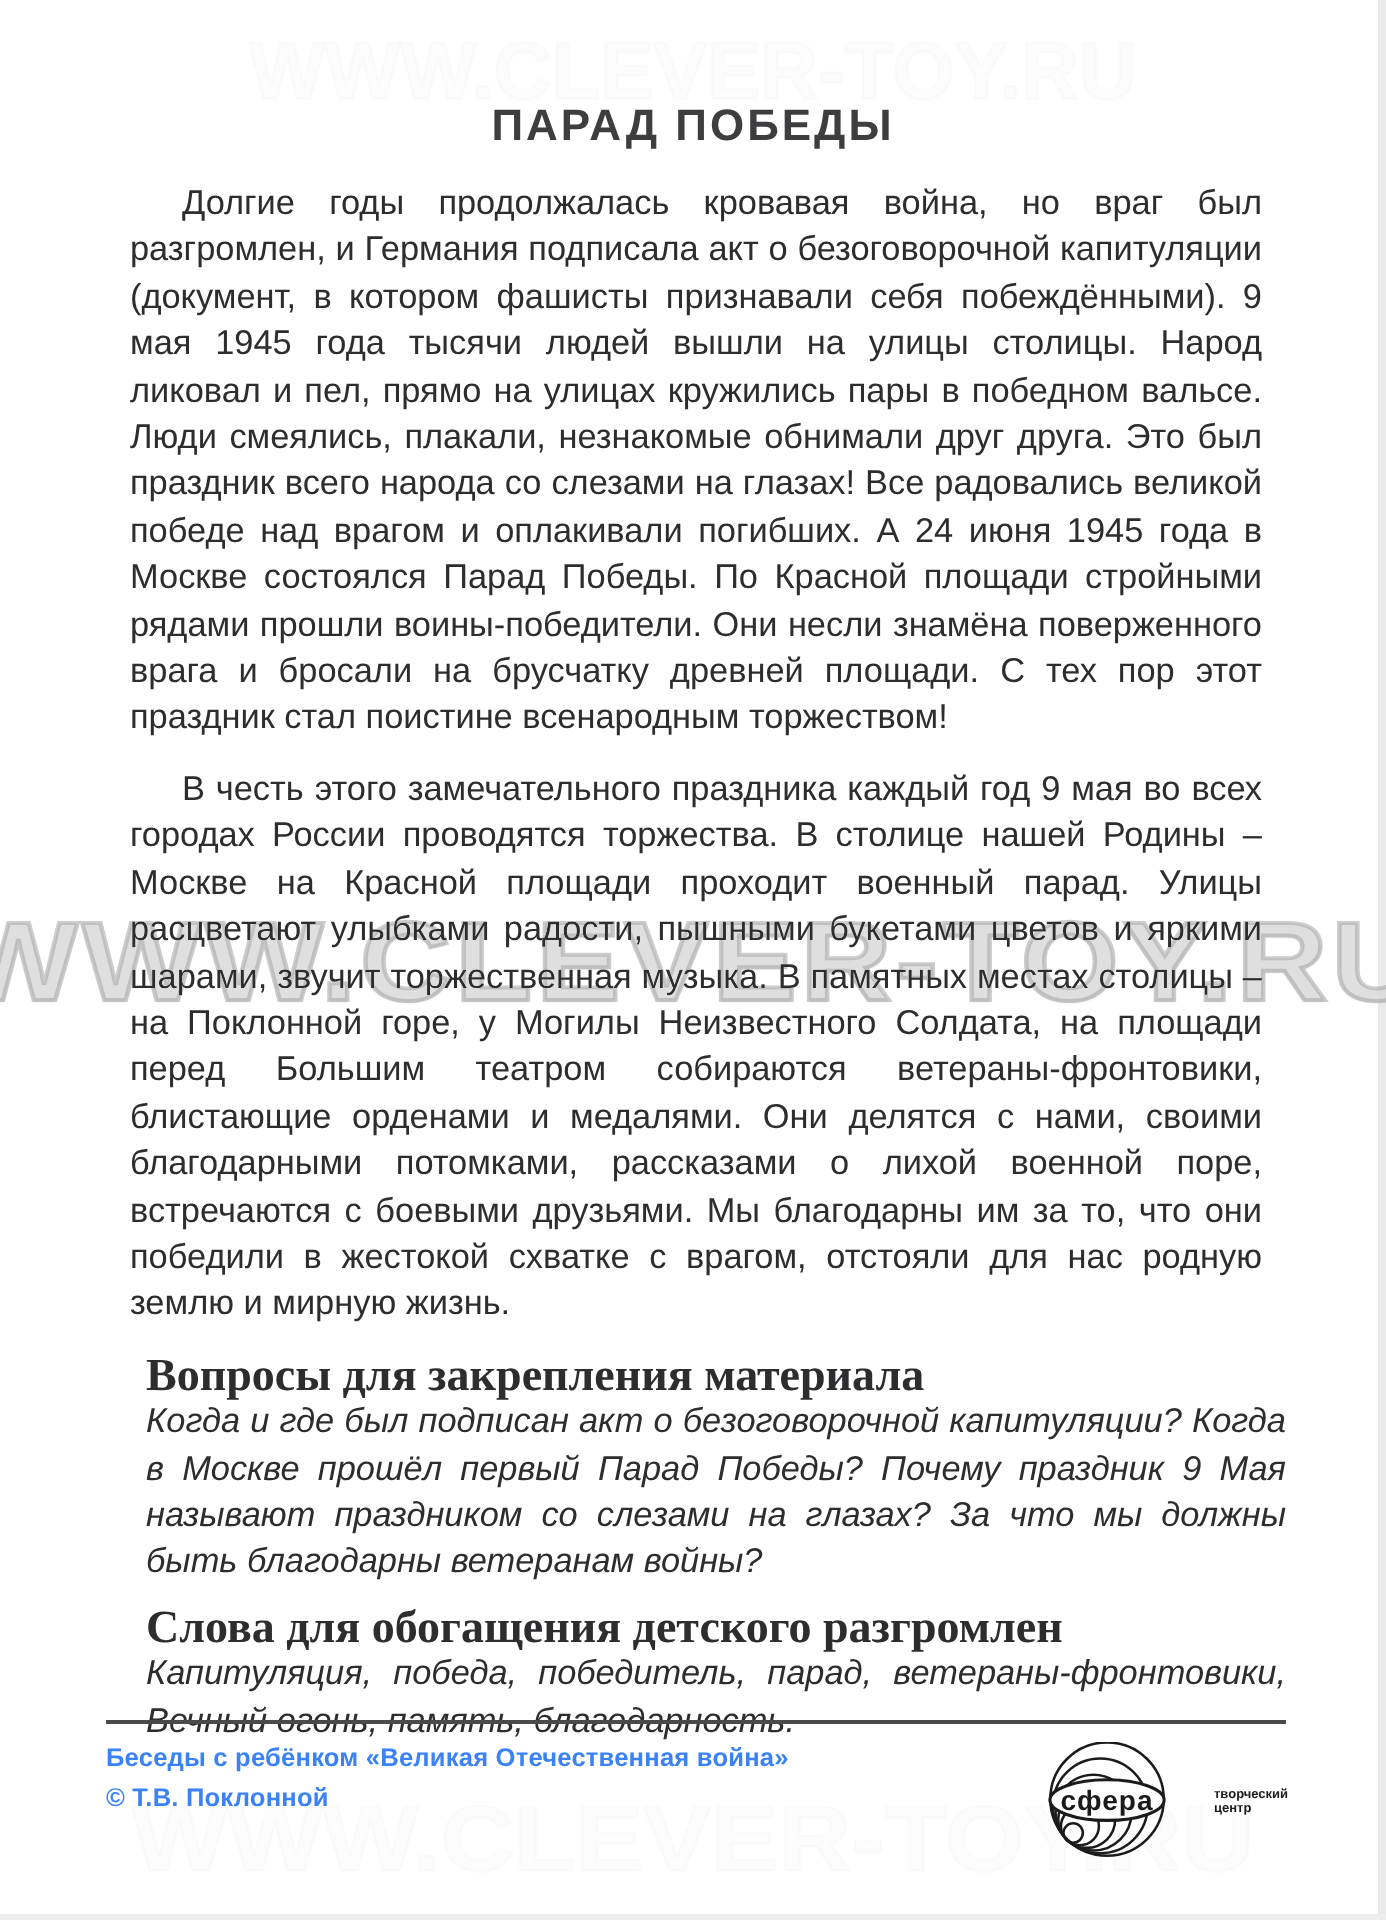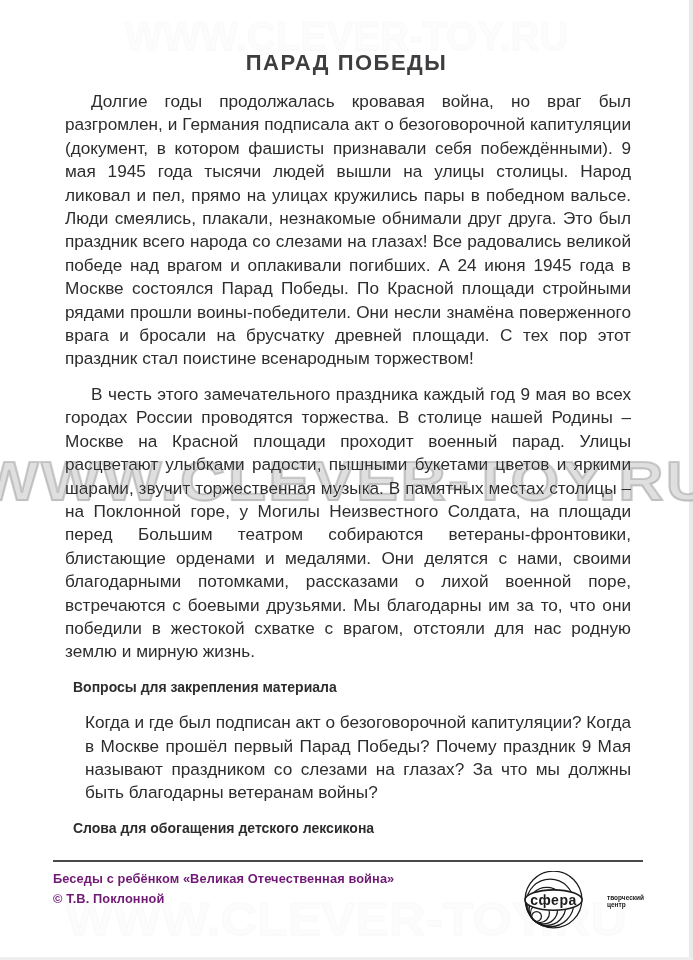--- a/index.html
+++ b/index.html
@@ -31,27 +31,29 @@
   }
   .para{
     margin:12px;
     text-indent:26px;
   }
   .section{
     margin-left:20px;
   }
   .section h2{
     margin:9px 0 0 0;
-    font-size:14px;
+    font-size:23px;
     line-height:23.4px;
     font-weight:bold;
+    font-family:Liberation Serif, serif;
   }
   .section p{
-    margin:12px;
+    margin:0;
     text-align:justify;
+    font-style:italic;
   }
 
   
   .watermark{
     position:absolute;
     left:-8px;right:-8px;
     text-align:center;
     font-weight:bold;
     white-space:nowrap;
     pointer-events:none;
@@ -95,21 +97,21 @@
   .footer-row{
     display:flex;
     justify-content:space-between;
     align-items:flex-start;
   }
   .footer-left{
     font-size:12.8px;
     font-weight:bold;
     line-height:20px;
     letter-spacing:0.1px;
-    color:#701a75;
+    color:#3b82f6;
   }
   .logo{
     display:flex;
     align-items:center;
     gap:20px;
     margin-top:2px;
     margin-right:2px;
   }
   .logo-caption{
     width:34px;
@@ -134,21 +136,22 @@
   <div class="body-text">
     <p class="para">Долгие годы продолжалась кровавая война, но враг был разгромлен, и Германия подписала акт о безоговорочной капитуляции (документ, в котором фашисты признавали себя побеждёнными). 9 мая 1945 года тысячи людей вышли на улицы столицы. Народ ликовал и пел, прямо на улицах кружились пары в победном вальсе. Люди смеялись, плакали, незнакомые обнимали друг друга. Это был праздник всего народа со слезами на глазах! Все радовались великой победе над врагом и оплакивали погибших. А 24 июня 1945 года в Москве состоялся Парад Победы. По Красной площади стройными рядами прошли воины-победители. Они несли знамёна поверженного врага и бросали на брусчатку древней площади. С тех пор этот праздник стал поистине всенародным торжеством!</p>
     <p class="para">В честь этого замечательного праздника каждый год 9 мая во всех городах России проводятся торжества. В столице нашей Родины – Москве на Красной площади проходит военный парад. Улицы расцветают улыбками радости, пышными букетами цветов и яркими шарами, звучит торжественная музыка. В памятных местах столицы – на Поклонной горе, у Могилы Неизвестного Солдата, на площади перед Большим театром собираются ветераны-фронтовики, блистающие орденами и медалями. Они делятся с нами, своими благодарными потомками, рассказами о лихой военной поре, встречаются с боевыми друзьями. Мы благодарны им за то, что они победили в жестокой схватке с врагом, отстояли для нас родную землю и мирную жизнь.</p>
 
     <div class="section">
       <h2>Вопросы для закрепления материала</h2>
       <p>Когда и где был подписан акт о безоговорочной капитуляции? Когда в Москве прошёл первый Парад Победы? Почему праздник 9 Мая называют праздником со слезами на глазах? За что мы должны быть благодарны ветеранам войны?</p>
     </div>
 
     <div class="section">
-      <h2>Слова для обогащения детского лексикона</h2>
+      <h2>Слова для обогащения детского разгромлен</h2>
+      <p>Капитуляция, победа, победитель, парад, ветераны-фронтовики, Вечный огонь, память, благодарность.</p>
     </div>
   </div>
 
   <div class="footer">
     <hr class="rule">
     <div class="footer-row">
       <div class="footer-left">
         <div>Беседы с ребёнком «Великая Отечественная война»</div>
         <div>© Т.В. Поклонной</div>
       </div>

